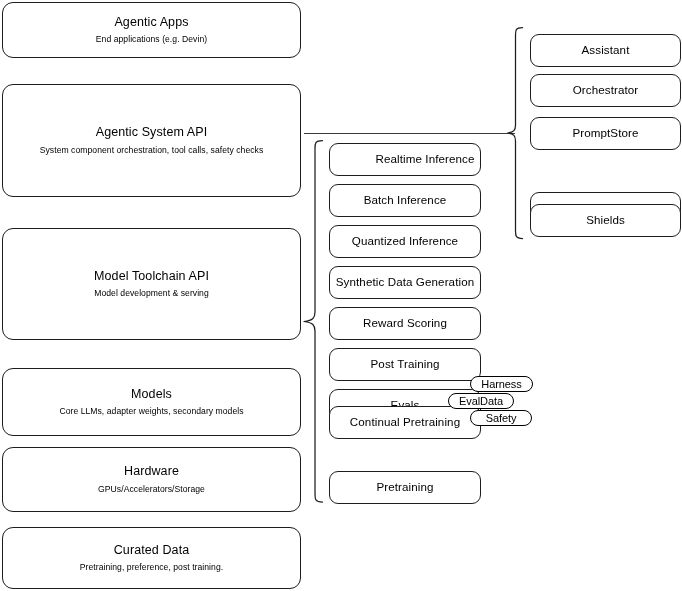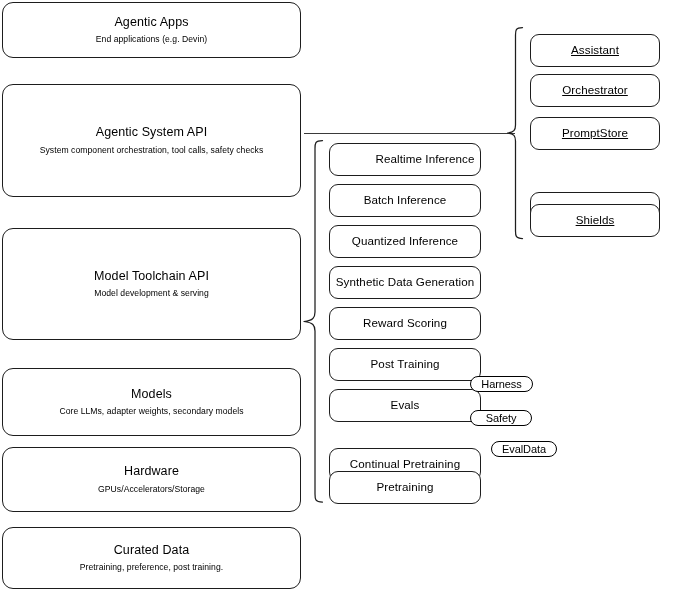--- a/index.html
+++ b/index.html
@@ -55,25 +55,24 @@
     width: 152px;
     height: 33px;
     border-radius: 9px;
     border-width: 1.15px;
   }
   .mbox .title { font-size: 11.6px; }
 
   
   .rbox {
     left: 530px;
-    width: 130px;
+    width: 151px;
     height: 33px;
     border-radius: 9px;
     border-width: 1.15px;
-    text-decoration: underline;
   }
   .rbox .title { font-size: 11.6px; }
 
   
   .pill {
     position: absolute;
     box-sizing: border-box;
     border: 1.25px solid #000;
     border-radius: 999px;
     background: #ffffff;
@@ -176,31 +175,31 @@
   </div>
   <div class="box mbox" style="top:307px;">
     <div class="title">Reward Scoring</div>
   </div>
   <div class="box mbox" style="top:348px;">
     <div class="title">Post Training</div>
   </div>
   <div class="box mbox" style="top:389px;">
     <div class="title">Evals</div>
   </div>
-  <div class="box mbox" style="top:448px;">
+  <div class="box mbox" style="top:406px;">
     <div class="title">Continual Pretraining</div>
   </div>
   <div class="box mbox" style="top:471px;">
     <div class="title">Pretraining</div>
   </div>
 
   <div class="pill" style="left:470px; top:376px; width:63px;">
     <span>Harness</span>
   </div>
-  <div class="pill" style="left:491px; top:393px; width:66px;margin-top:48px;">
+  <div class="pill" style="left:448px; top:393px; width:66px;">
     <span>EvalData</span>
   </div>
   <div class="pill" style="left:470px; top:410px; width:62px;">
     <span>Safety</span>
   </div>
 
   <div class="box rbox" style="top:34px;">
     <div class="title">Assistant</div>
   </div>
   <div class="box rbox" style="top:74px;">

